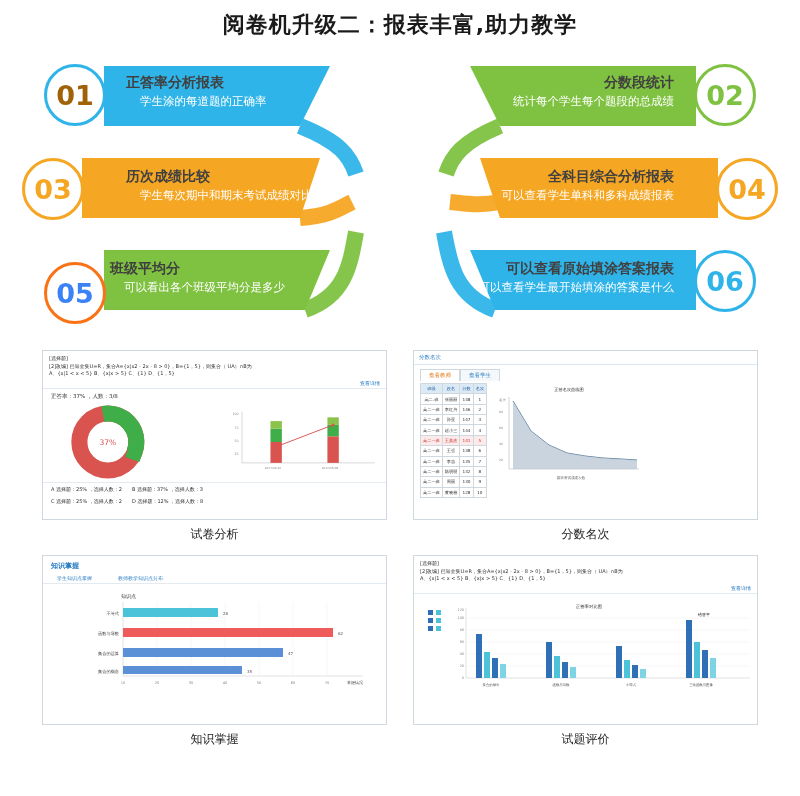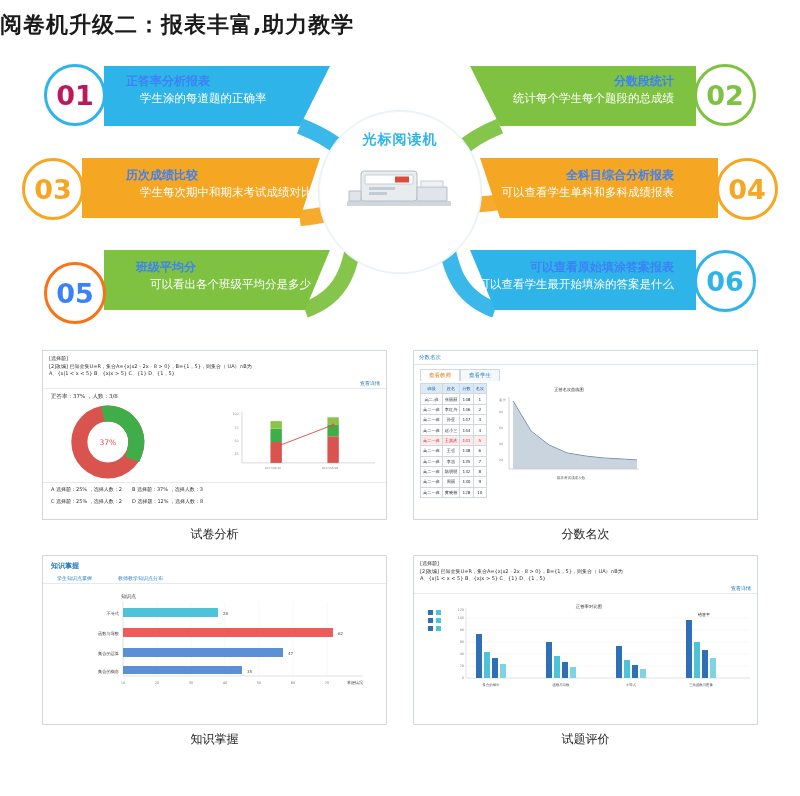--- a/index.html
+++ b/index.html
@@ -8,20 +8,21 @@
     width: 800px; height: 796px;
     background: #ffffff;
     font-family: "DejaVu Sans", "Liberation Sans", sans-serif;
     color: #333;
     overflow: hidden;
     position: relative;
   }
 
   
   .title {
+    text-align: center;
     font-size: 22px;
     font-weight: bold;
     color: #1a1a1a;
     padding-top: 10px;
     letter-spacing: 1px;
   }
 
   
   .diagram {
     position: relative;
@@ -39,41 +40,41 @@
   .num-circle {
     position: absolute;
     width: 62px; height: 62px;
     border-radius: 50%;
     background: #fff;
     display: flex; align-items: center; justify-content: center;
     font-size: 27px;
     font-weight: bold;
     z-index: 5;
   }
-  .num-circle.c1 { border: 3px solid #2fb4e9; color: #be185d; left: 44px;  top: 18px; }
+  .num-circle.c1 { border: 3px solid #2fb4e9; color: #a16207; left: 44px;  top: 18px; }
   .num-circle.c3 { border: 3px solid #f5a623; color: #f5a623; left: 22px;  top: 112px; }
   .num-circle.c5 { border: 3px solid #f97316; color: #3b82f6; left: 44px;  top: 216px; }
   .num-circle.c2 { border: 3px solid #7fc241; color: #7fc241; right: 44px; top: 18px; }
   .num-circle.c4 { border: 3px solid #f5a623; color: #f5a623; right: 22px; top: 112px; }
   .num-circle.c6 { border: 3px solid #2fb4e9; color: #2fb4e9; right: 44px; top: 204px; }
 
   
   .txt {
     position: absolute;
     z-index: 4;
     padding: 4px 8px;
   }
-  .txt .head { font-size: 12px; font-weight: bold; color: #3b82f6; line-height: 1.5; }
+  .txt .head { font-size: 14px; font-weight: bold; color: #404040; line-height: 1.5; }
   .txt .sub  { font-size: 11.5px; color: #fff; line-height: 1.5; margin-left: 14px; }
   .txt.left  { text-align: left; }
   .txt.right { text-align: right; }
 
   .t1 { left: 118px; top: 22px;  }
   .t3 { left: 118px; top: 116px; }
-  .t5 { left: 128px; top: 208px; }
+  .t5 { left: 102px; top: 208px; }
   .t2 { right: 118px; top: 22px;  }
   .t4 { right: 118px; top: 116px; }
   .t6 { right: 118px; top: 208px; }
 
   
   .center-circle {
     position: absolute;
     left: 318px; top: 64px;
     width: 164px; height: 164px;
     border-radius: 50%;
@@ -201,36 +202,20 @@
   </div>
   <div class="txt right t6">
     <div class="head">可以查看原始填涂答案报表</div>
     <div class="sub">可以查看学生最开始填涂的答案是什么</div>
   </div>
   <div class="txt right t4">
     <div class="head">全科目综合分析报表</div>
     <div class="sub">可以查看学生单科和多科成绩报表</div>
   </div>
 
-  <div class="center-circle">
-    <div class="label">光标阅读机</div>
-    <div class="machine">
-      <svg viewBox="0 0 118 62" width="118" height="62">
-        <rect x="6" y="44" width="104" height="5" fill="#cfd6dc"></rect>
-        <rect x="20" y="14" width="56" height="30" rx="3" fill="#e8ecef" stroke="#b6bfc6"></rect>
-        <rect x="24" y="18" width="48" height="9" rx="1" fill="#fff" stroke="#c6ced4"></rect>
-        <rect x="54" y="19.5" width="14" height="6" fill="#d94b3a"></rect>
-        <rect x="28" y="30" width="26" height="3" fill="#c3ccd3"></rect>
-        <rect x="28" y="35" width="18" height="3" fill="#c3ccd3"></rect>
-        <path d="M76,30 L106,30 L106,44 L76,44 Z" fill="#dfe5ea" stroke="#b6bfc6"></path>
-        <path d="M8,34 L20,34 L20,44 L8,44 Z" fill="#dfe5ea" stroke="#b6bfc6"></path>
-        <rect x="80" y="24" width="22" height="6" fill="#eef2f5" stroke="#c6ced4"></rect>
-      </svg>
-    </div>
-  </div>
 </div>
 
 <div class="cards">
 
   <div class="card-row">
 
     <div class="card-wrap">
       <div class="card">
         <div class="qbox">
           <div class="ln">[选择题]</div>

